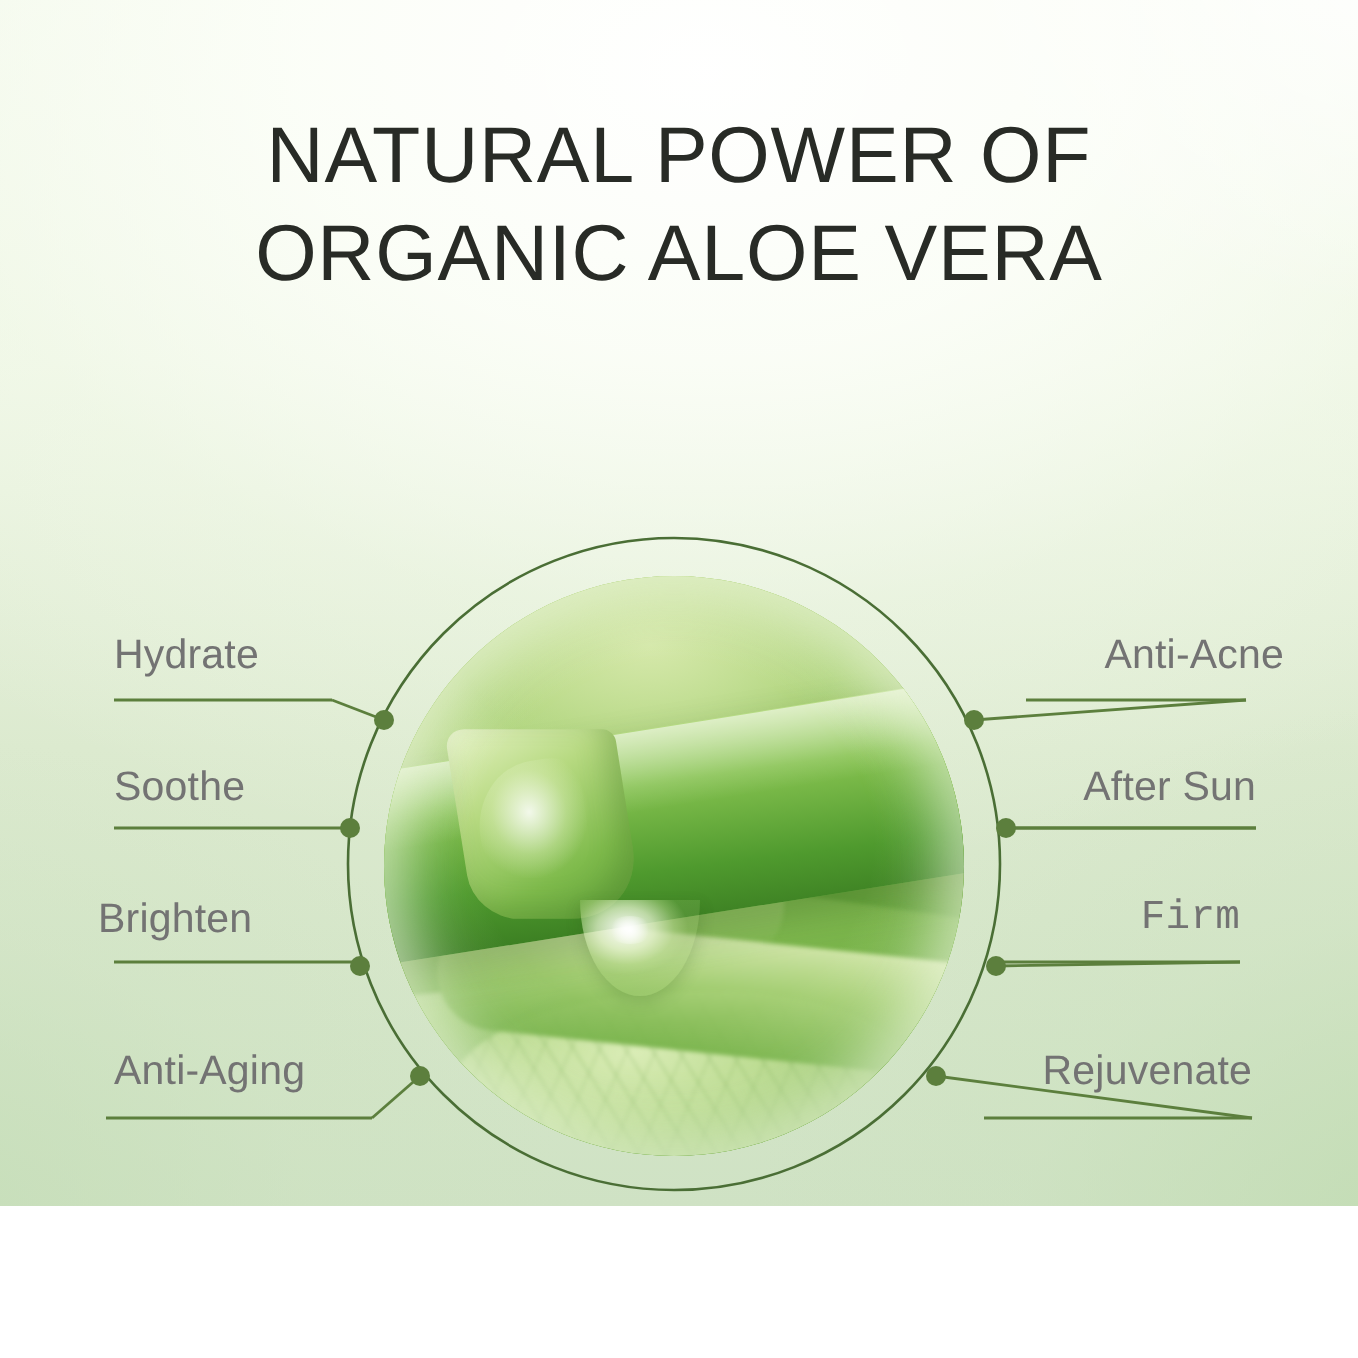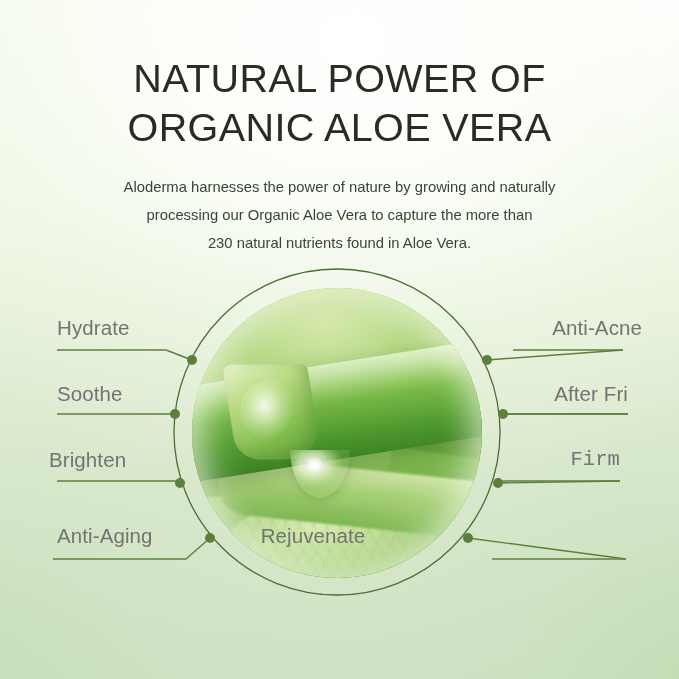--- a/index.html
+++ b/index.html
@@ -4,21 +4,21 @@
 <title>Natural Power of Organic Aloe Vera</title>
 <style>
   html, body {
     margin: 0;
     padding: 0;
     background: #ffffff;
   }
   #poster {
     position: relative;
     width: 679px;
-    height: 679px;
+    height: 603px;
     overflow: hidden;
     font-family: "Liberation Sans", "DejaVu Sans", sans-serif;
     background: #e0eed6;
   }
   
   .bg-base {
     position: absolute;
     inset: 0;
     background: linear-gradient(to bottom, #f5faee 0%, #eef6e4 30%, #dceacf 62%, #cfe2c4 100%);
   }
@@ -262,23 +262,20 @@
 
   <div class="bg-base"></div>
   <div class="bg-glow"></div>
   <div class="bg-corner-l"></div>
   <div class="bg-corner-r"></div>
   <div class="bg-corner-tr"></div>
 
   <div class="heading-block">
     <h1 class="title">NATURAL POWER OF
 ORGANIC ALOE VERA</h1>
-    <p class="subtitle">Aloderma harnesses the power of nature by growing and naturally
-processing our Organic Aloe Vera to capture the more than
-230 natural nutrients found in Aloe Vera.</p>
   </div>
 
   <div class="photo-disc">
     <div class="ph ph-sky"></div>
     <div class="ph ph-blur-top"></div>
     <div class="ph ph-blur-left"></div>
     <div class="ph ph-blurwrap">
       <div class="leaf-right"></div>
       <div class="leaf-low-a"></div>
       <div class="leaf-vein"></div>
@@ -330,18 +327,18 @@
   </div>
 
   <div id="labels-left">
       <div class="label left" style="top: 316px; left: 57px;">Hydrate</div>
       <div class="label left" style="top: 382px; left: 57px;">Soothe</div>
       <div class="label left" style="top: 448px; left: 49px;">Brighten</div>
       <div class="label left" style="top: 524px; left: 57px;">Anti-Aging</div>
     </div>
   <div id="labels-right">
       <div class="label right" style="top: 316px; left: 0px; width: 623px; margin-left: 19px;">Anti-Acne</div>
-      <div class="label right" style="top: 382px; left: 0px; width: 628px;">After Fri</div>
+      <div class="label right" style="top: 382px; left: 0px; width: 628px;">After Sun</div>
       <div class="label right" style="top: 448px; left: 0px; width: 620px; font-family: Liberation Mono, monospace;">Firm</div>
-      <div class="label right" style="top: 524px; left: 0px; width: 626px; text-align: center;">Rejuvenate</div>
+      <div class="label right" style="top: 524px; left: 0px; width: 626px;">Rejuvenate</div>
     </div>
 
 </div>
 
 </body></html>

